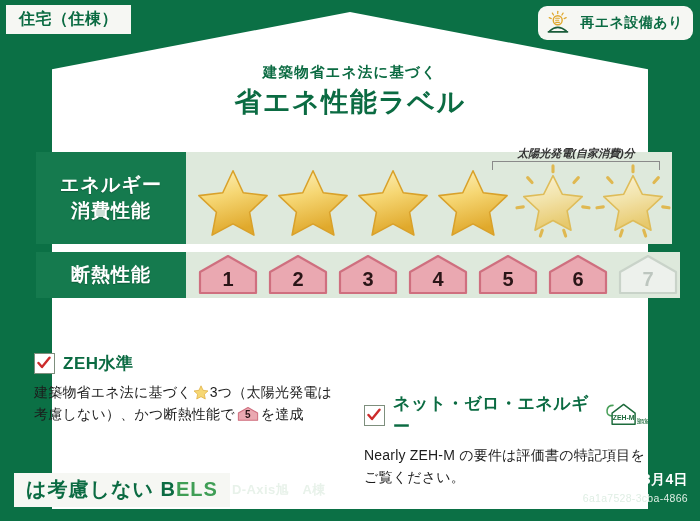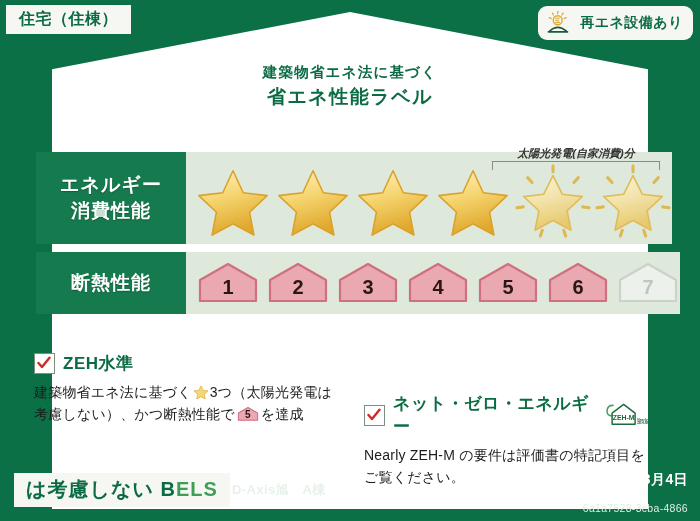--- a/index.html
+++ b/index.html
@@ -44,30 +44,30 @@
 
   
   .title-wrap{
     position:absolute;left:0;right:0;top:63px;text-align:center;z-index:5;
   }
   .title-sub{
     font-size:14.5px;font-weight:bold;color:#0b6b42;letter-spacing:1.2px;
     line-height:1.3;
   }
   .title-main{
-    font-size:19px;font-weight:bold;color:#0b6b42;letter-spacing:1.5px;
+    font-size:27px;font-weight:bold;color:#0b6b42;letter-spacing:1.5px;
     margin-top:4px;line-height:1.2;
   }
 
   
   .rows{
     position:absolute;left:36px;top:152px;width:628px;z-index:5;
   }
   .perf-row{display:flex;align-items:stretch;height:92px;margin-bottom:8px;position:relative;}
-  .perf-row.insul{height:62px;margin-bottom:0;}
+  .perf-row.insul{height:46px;margin-bottom:0;}
   .row-label{
     width:150px;flex:0 0 150px;background:#157a4e;
     color:#fff;display:flex;flex-direction:column;align-items:center;justify-content:center;
     font-size:19px;font-weight:bold;letter-spacing:1px;line-height:1.35;
     text-shadow:0 1px 1px rgba(0,0,0,.25);
   }
   .row-body{
     flex:1;background:#dee9dc;position:relative;
     display:flex;align-items:center;
   }
@@ -144,21 +144,21 @@
   .bels-chip .b1{color:#0b6b42;}
   .bels-chip .b2{color:#3f9e55;}
   .bldg-name{
     position:absolute;left:232px;top:16px;color:#e8f2ea;
     font-size:13px;font-weight:bold;letter-spacing:.4px;
   }
   .footer-right{
     position:absolute;right:12px;top:6px;text-align:right;color:#ffffff;
   }
   .footer-right .d1{font-size:14px;font-weight:bold;letter-spacing:.4px;}
-  .footer-right .d2{font-size:10.5px;margin-top:13px;color:#dfeee4;letter-spacing:.3px;}
+  .footer-right .d2{font-size:10.5px;margin-top:3px;color:#dfeee4;letter-spacing:.3px;}
 </style>
 </head>
 <body>
 
 <div class="label-root">
 
   <div class="house-body"></div>
 
   <div class="chip-dwelling">
     <span>住宅（住棟）</span>

